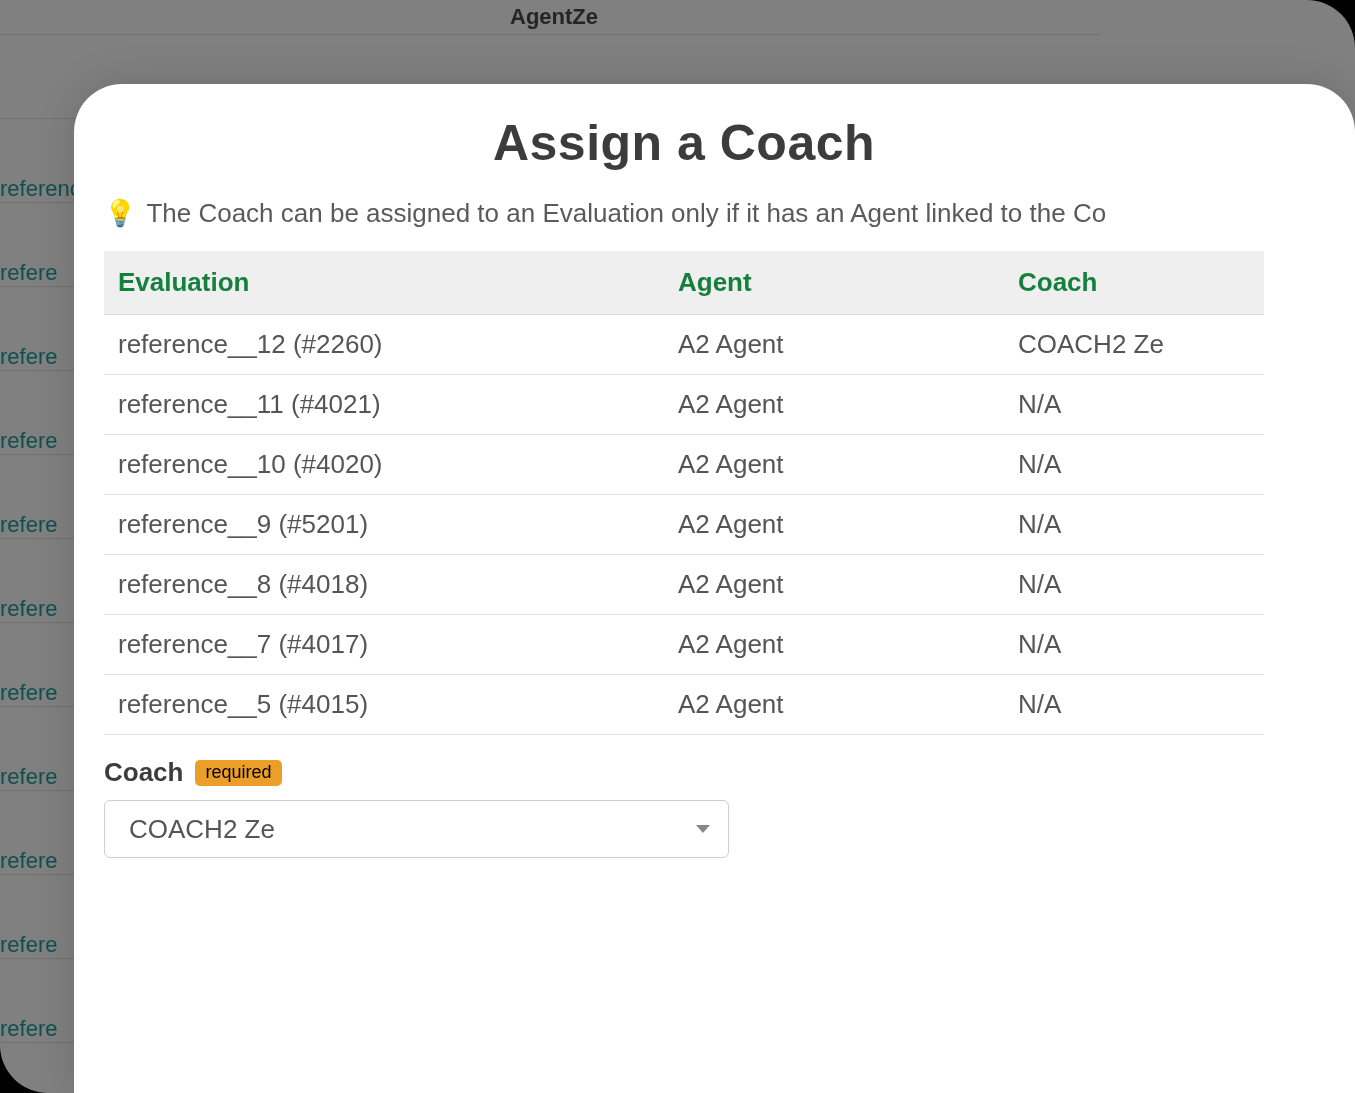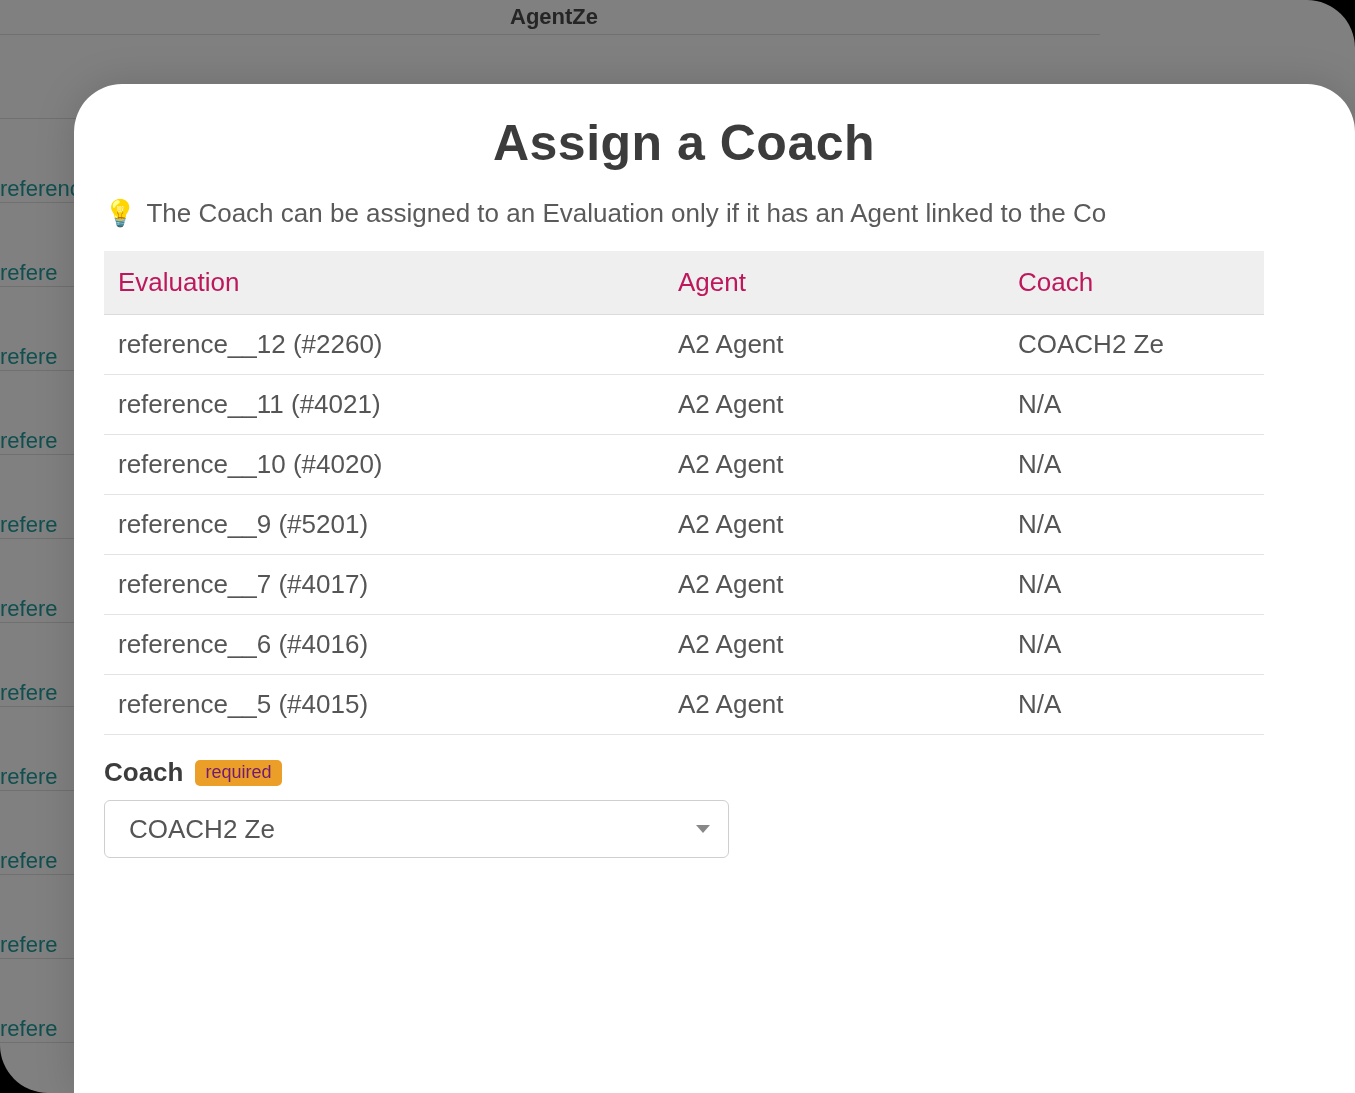--- a/index.html
+++ b/index.html
@@ -82,22 +82,22 @@
   }
 
   table.assign {
     width: 100%;
     border-collapse: collapse;
   }
   table.assign thead th {
     background: #efefef;
     text-align: left;
     font-size: 26px;
-    font-weight: 400;
-    color: #be185d;
+    font-weight: 700;
+    color: #15803d;
     padding: 16px 14px;
     border-bottom: 1px solid #dcdcdc;
   }
   table.assign tbody td {
     font-size: 26px;
     color: #555;
     padding: 14px 14px;
     border-bottom: 1px solid #e3e3e3;
     white-space: nowrap;
   }
@@ -112,21 +112,21 @@
     gap: 12px;
     margin-bottom: 12px;
   }
   .form-label {
     font-size: 26px;
     font-weight: 800;
     color: #3c3c3c;
   }
   .req-badge {
     background: #ec9f28;
-    color: #701a75;
+    color: #000000;
     font-size: 18px;
     padding: 2px 10px 3px 10px;
     border-radius: 5px;
     font-weight: 500;
   }
   .select-box {
     width: 625px;
     height: 58px;
     border: 1px solid #cfcfcf;
     border-radius: 6px;
@@ -235,26 +235,26 @@
             <td>reference__10 (#4020)</td>
             <td>A2 Agent</td>
             <td class="na-cell">N/A</td>
           </tr>
           <tr>
             <td>reference__9 (#5201)</td>
             <td>A2 Agent</td>
             <td class="na-cell">N/A</td>
           </tr>
           <tr>
+            <td>reference__8 (#4018)</td>
+            <td>A2 Agent</td>
+            <td class="na-cell">N/A</td>
+          </tr>
+          <tr>
             <td>reference__7 (#4017)</td>
-            <td>A2 Agent</td>
-            <td class="na-cell">N/A</td>
-          </tr>
-          <tr>
-            <td>reference__6 (#4016)</td>
             <td>A2 Agent</td>
             <td class="na-cell">N/A</td>
           </tr>
           <tr>
             <td>reference__5 (#4015)</td>
             <td>A2 Agent</td>
             <td class="na-cell">N/A</td>
           </tr>
         </tbody>
     </table>

